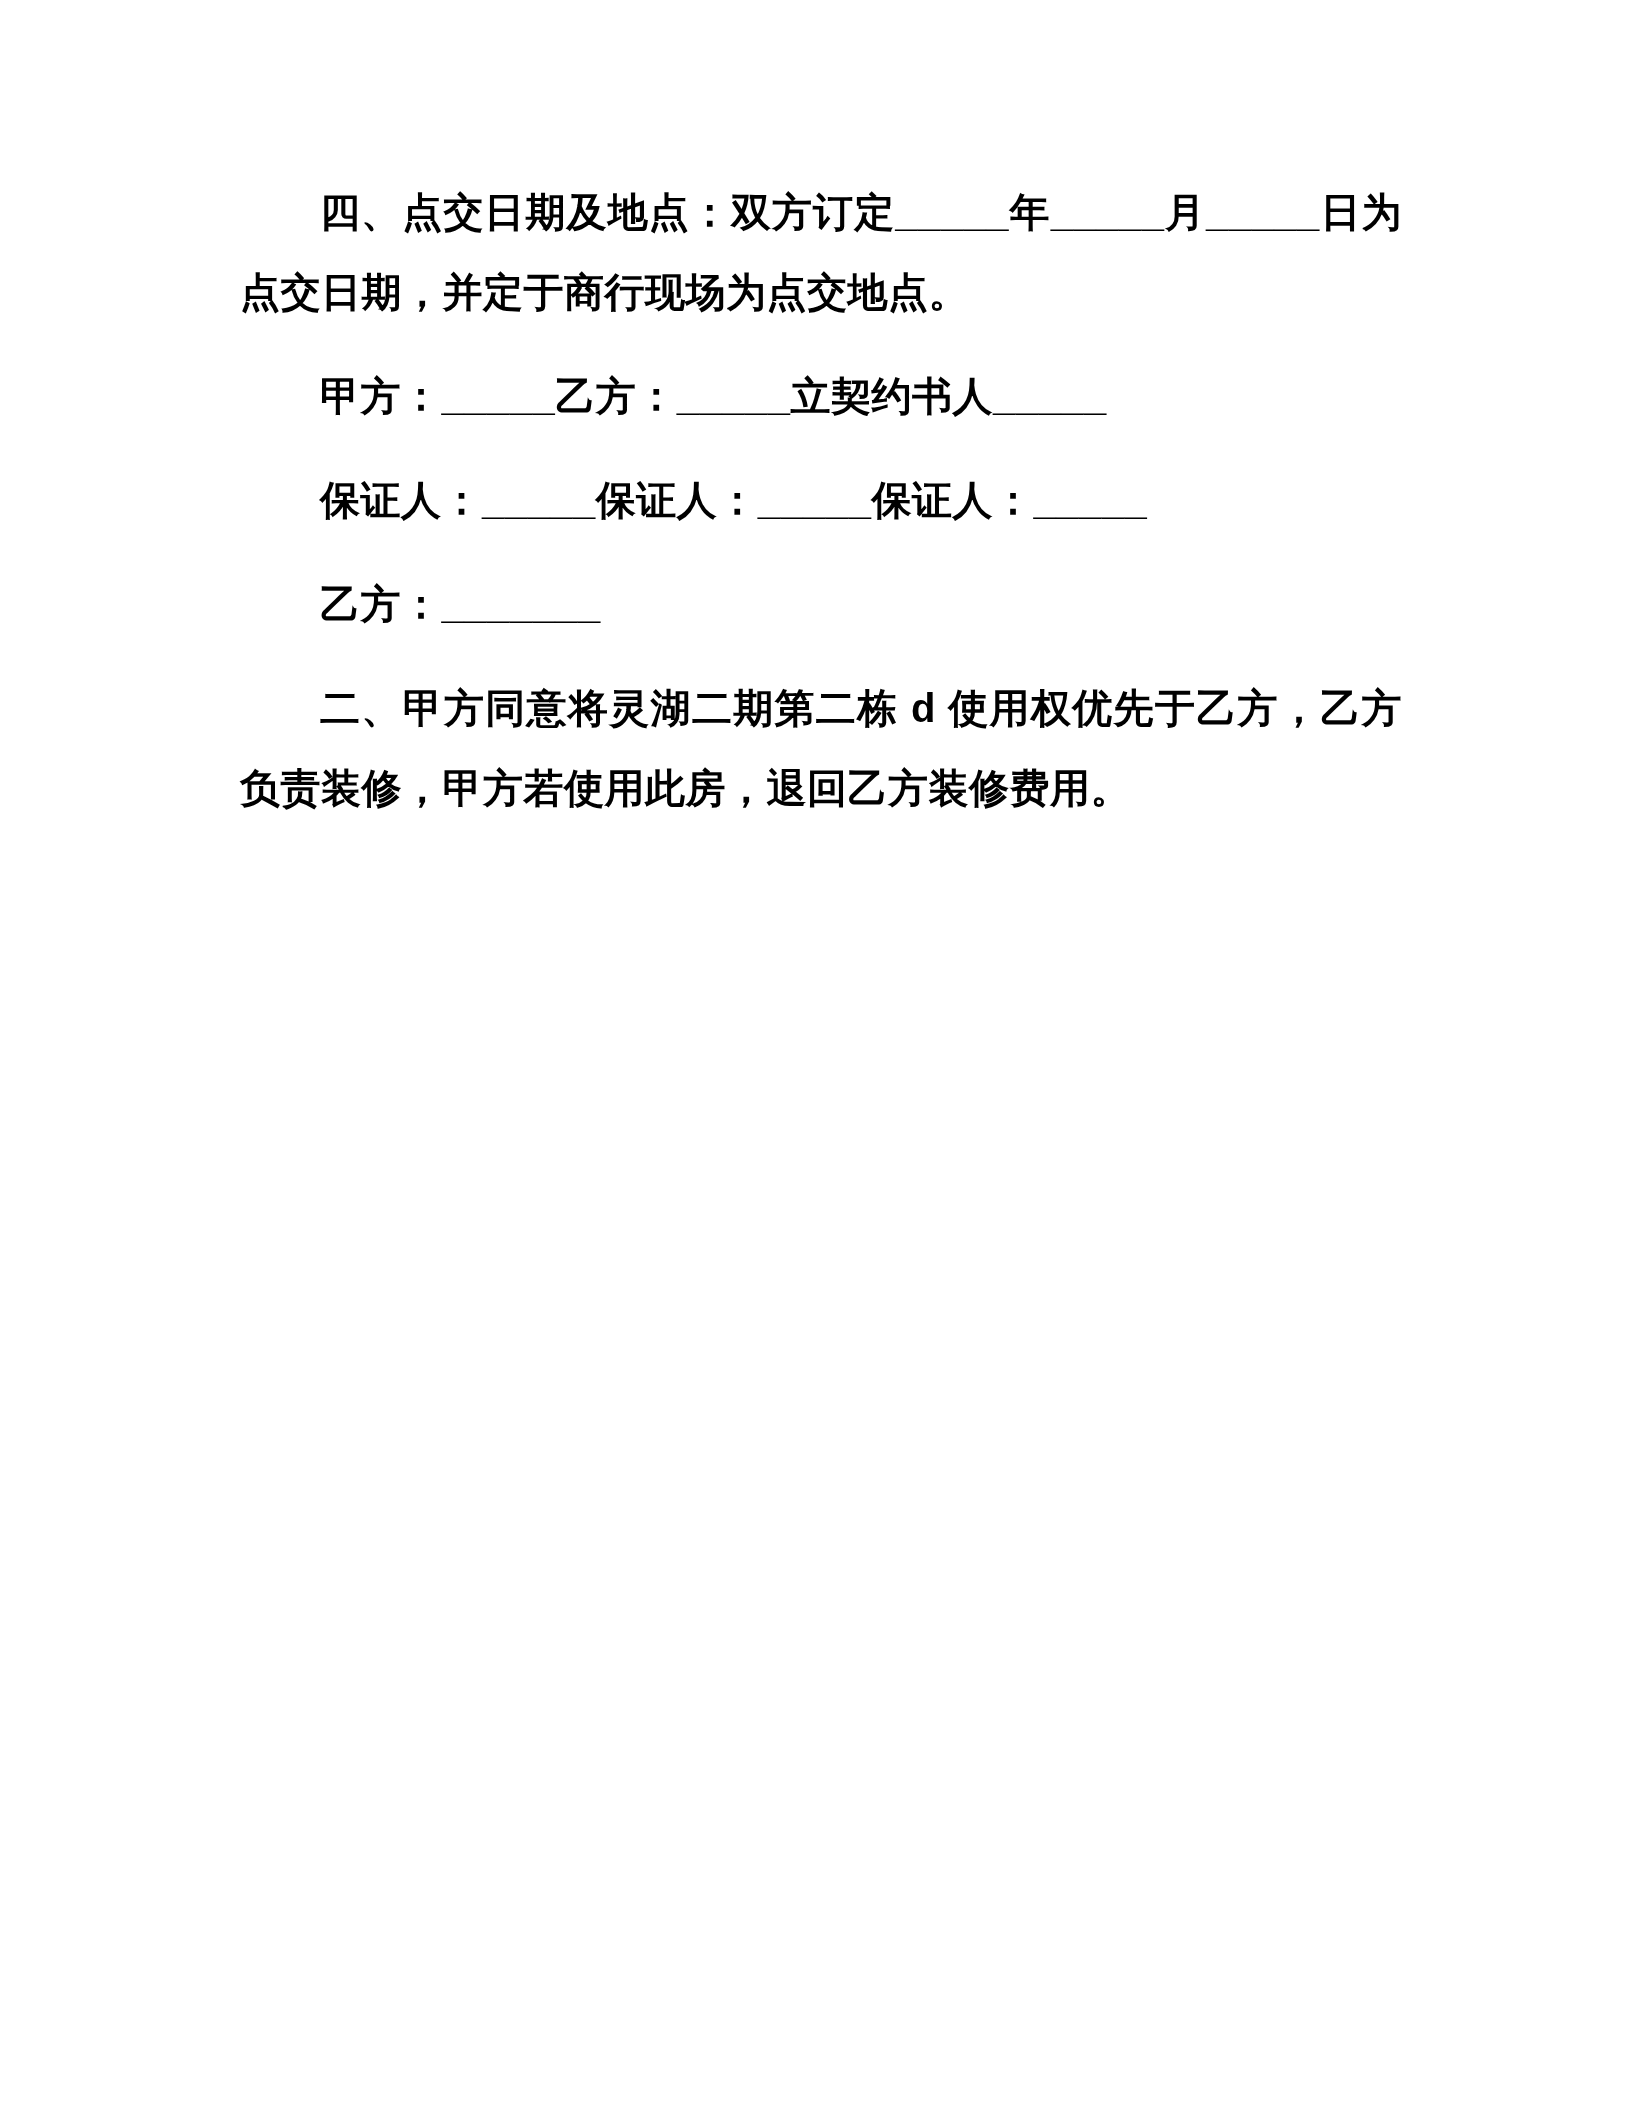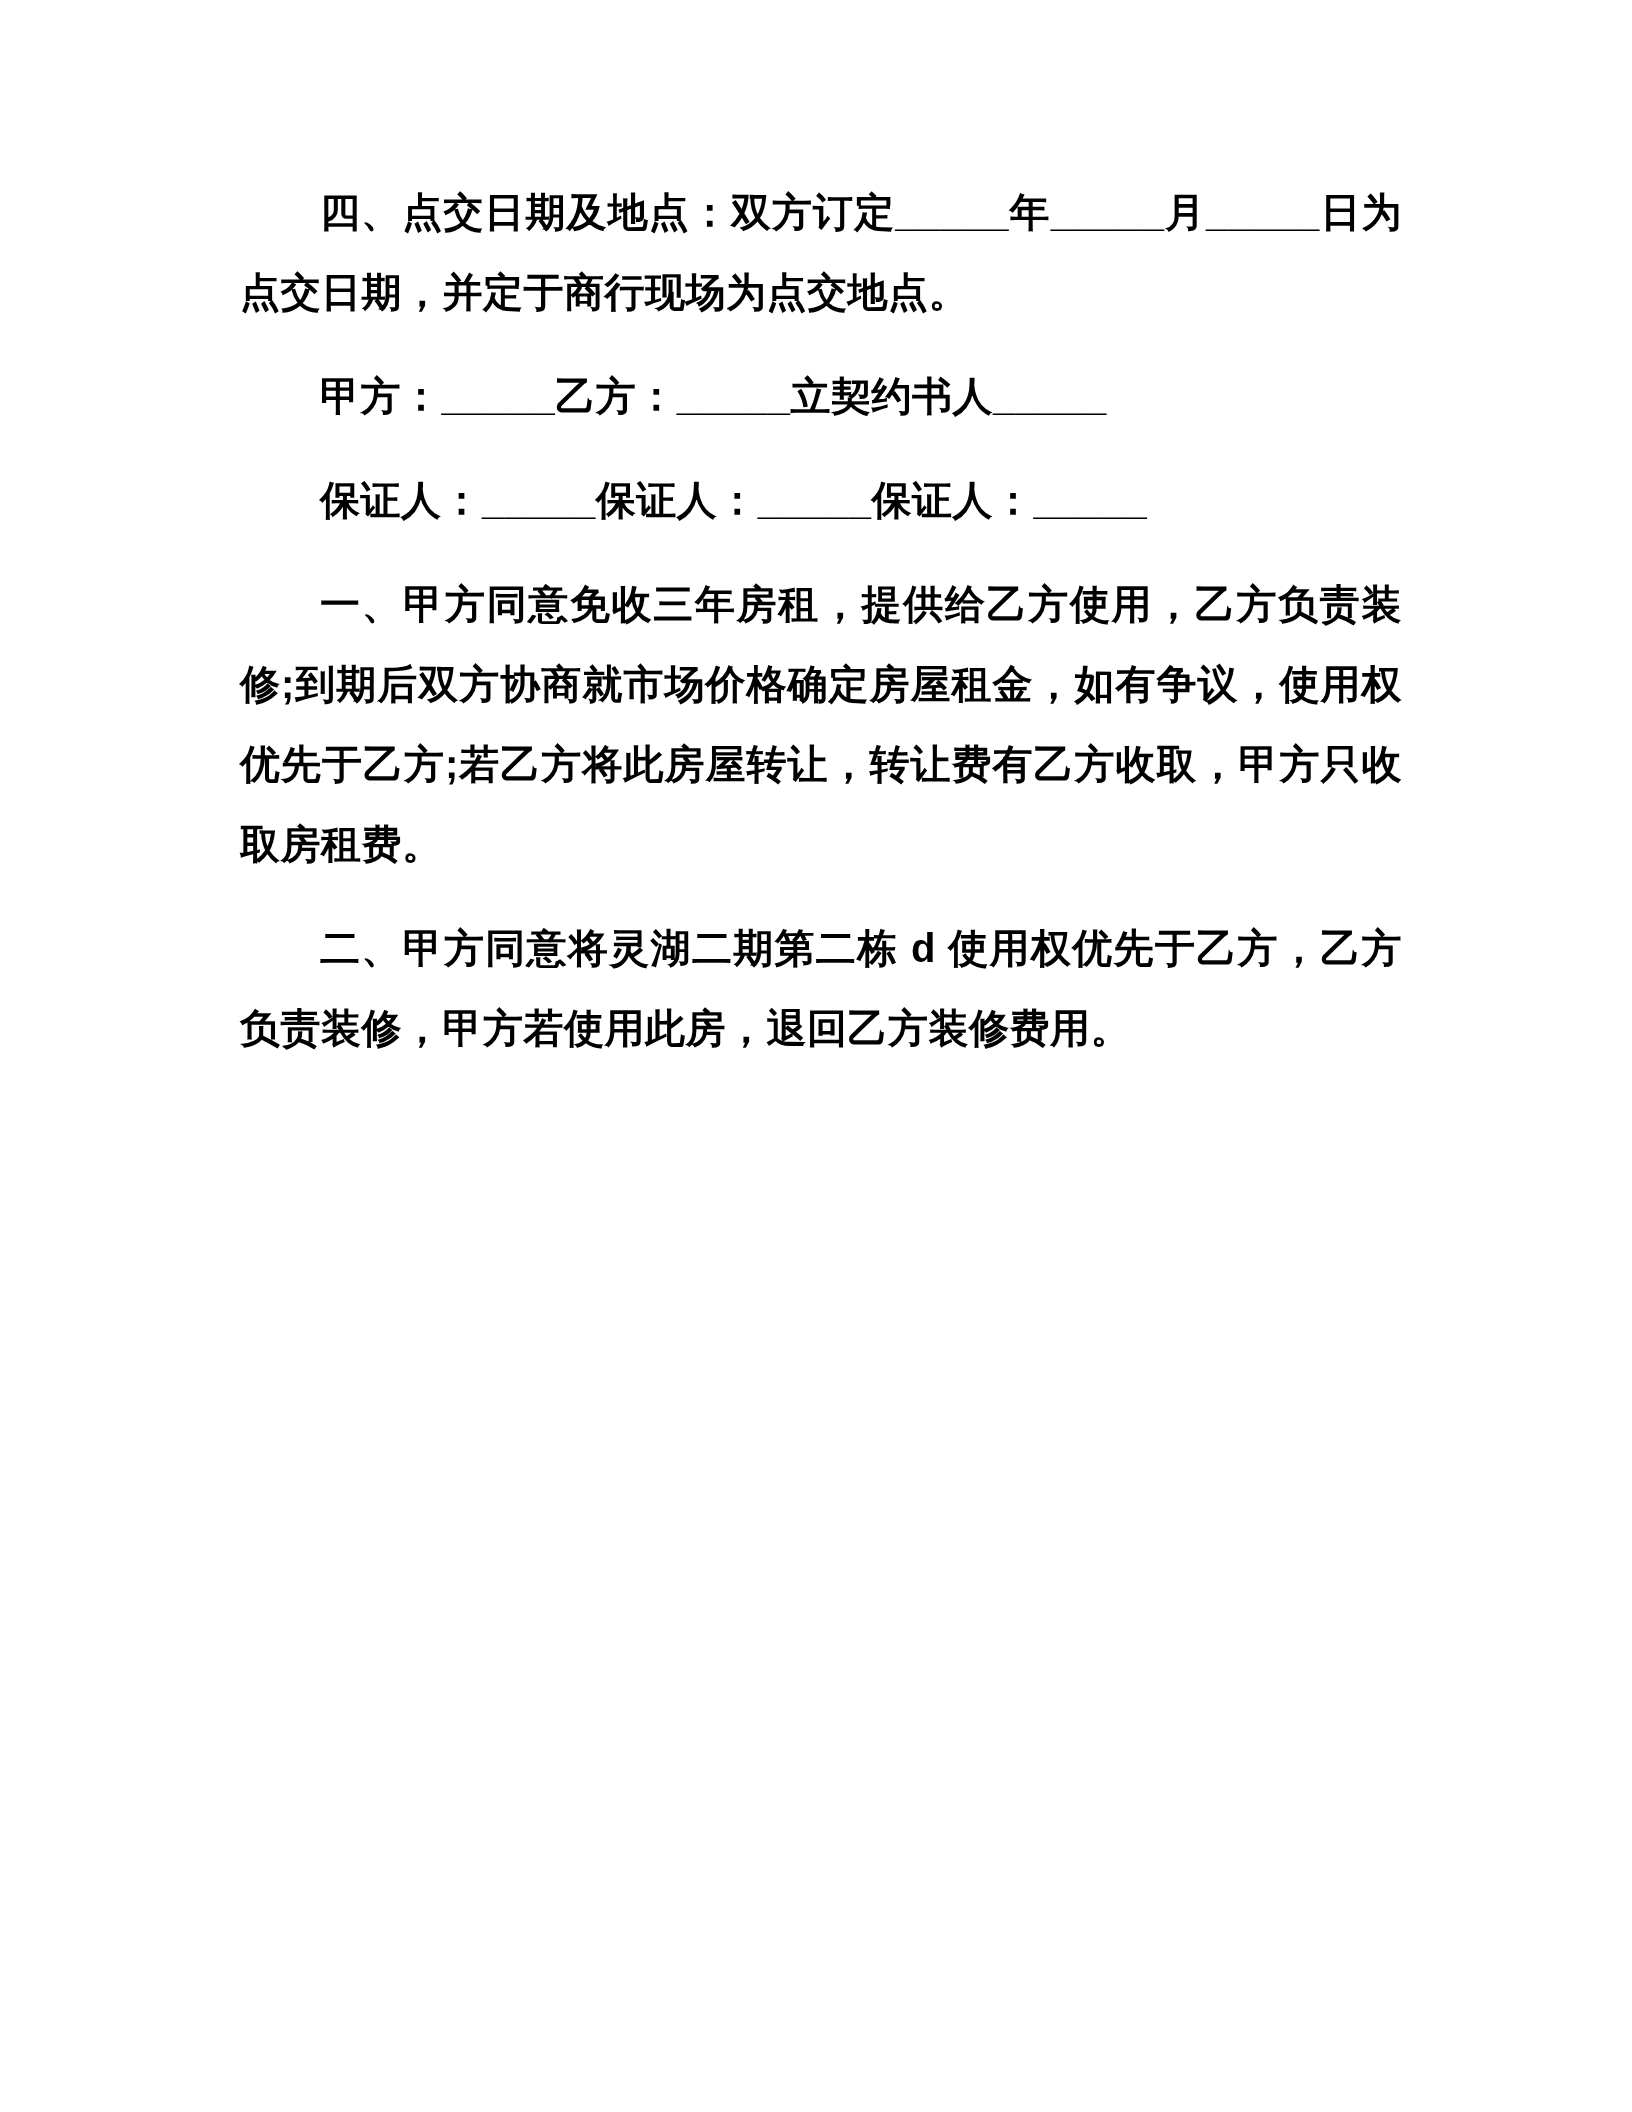--- a/index.html
+++ b/index.html
@@ -31,15 +31,15 @@
     text-indent: 2em;
   }
 </style>
 </head>
 <body>
 
 <div class="page">
   <p class="para">四、点交日期及地点：双方订定_____年_____月_____日为点交日期，并定于商行现场为点交地点。</p>
   <p class="para">甲方：_____乙方：_____立契约书人_____</p>
   <p class="para">保证人：_____保证人：_____保证人：_____</p>
-  <p class="para">一、甲方同意免收三年房租，提供给乙方使用，乙方负责装修;到期后双方协商就市场价格确定房屋租金，如有争议，使用权优先于乙方;若乙方将此房屋转让，转让费有乙方收取，甲方只收取房租费。</p>
+  <p class="para">乙方：_______</p>
   <p class="para">二、甲方同意将灵湖二期第二栋 d 使用权优先于乙方，乙方负责装修，甲方若使用此房，退回乙方装修费用。</p>
 </div>
 
 </body></html>

